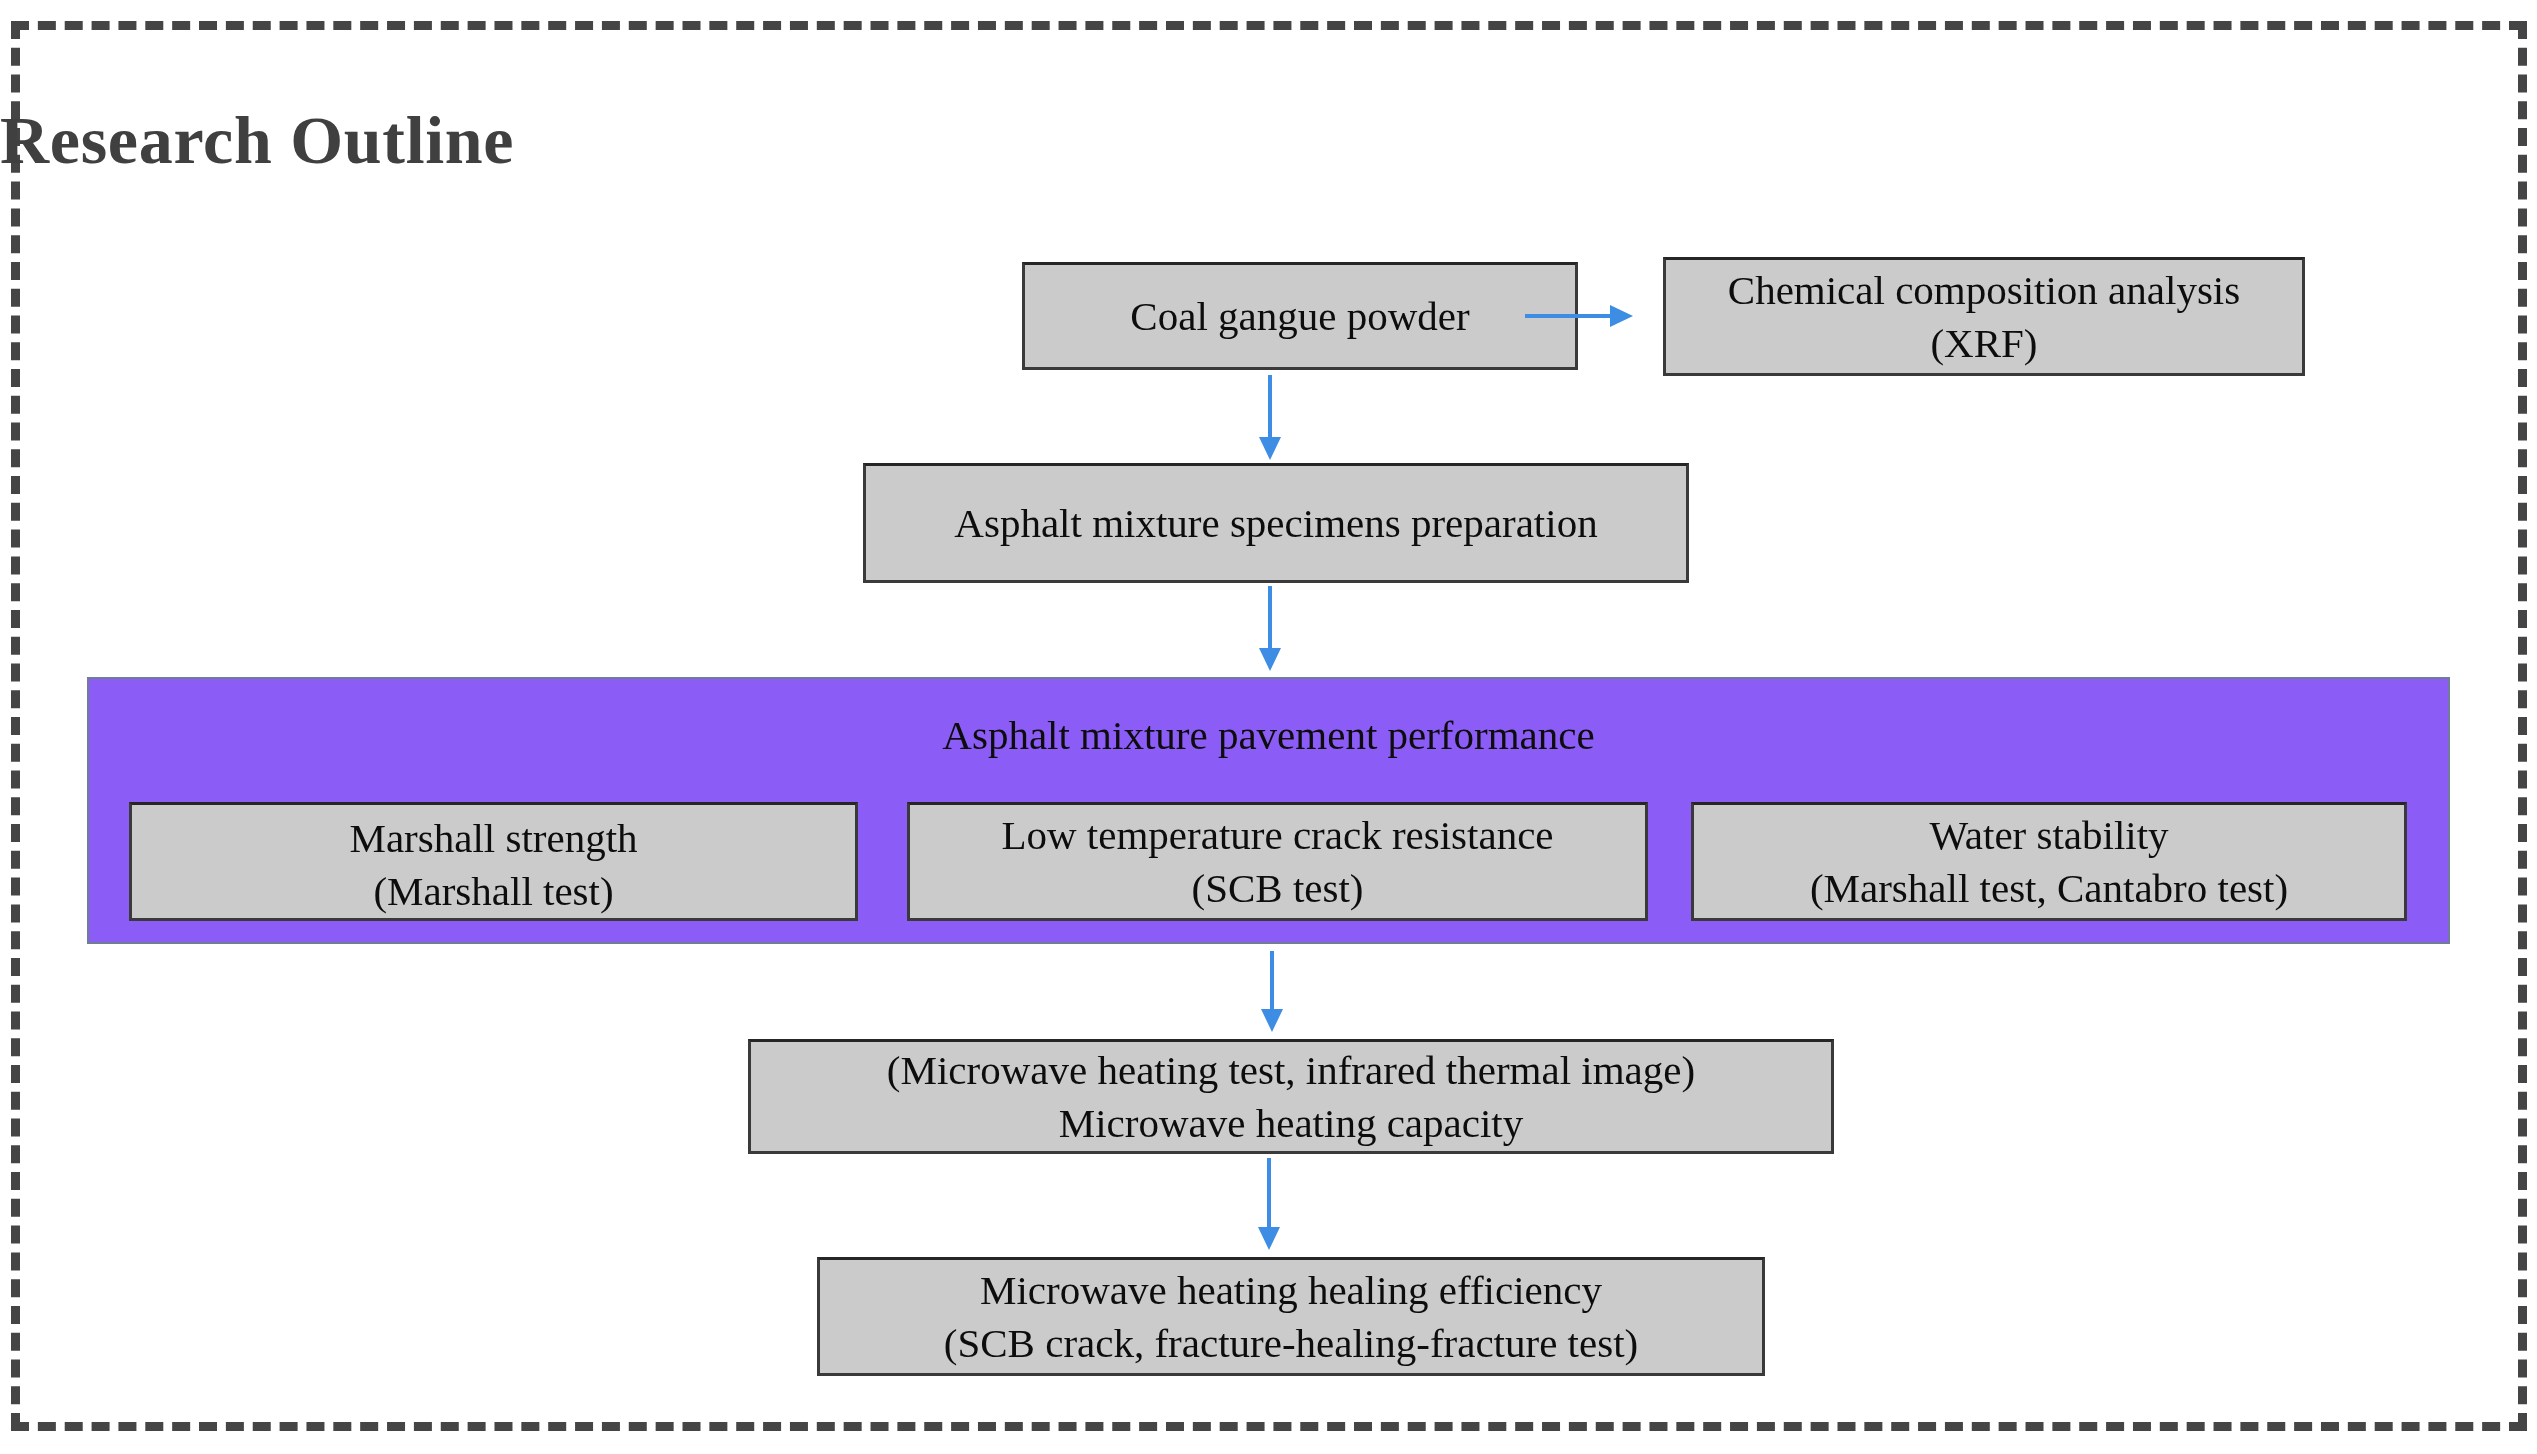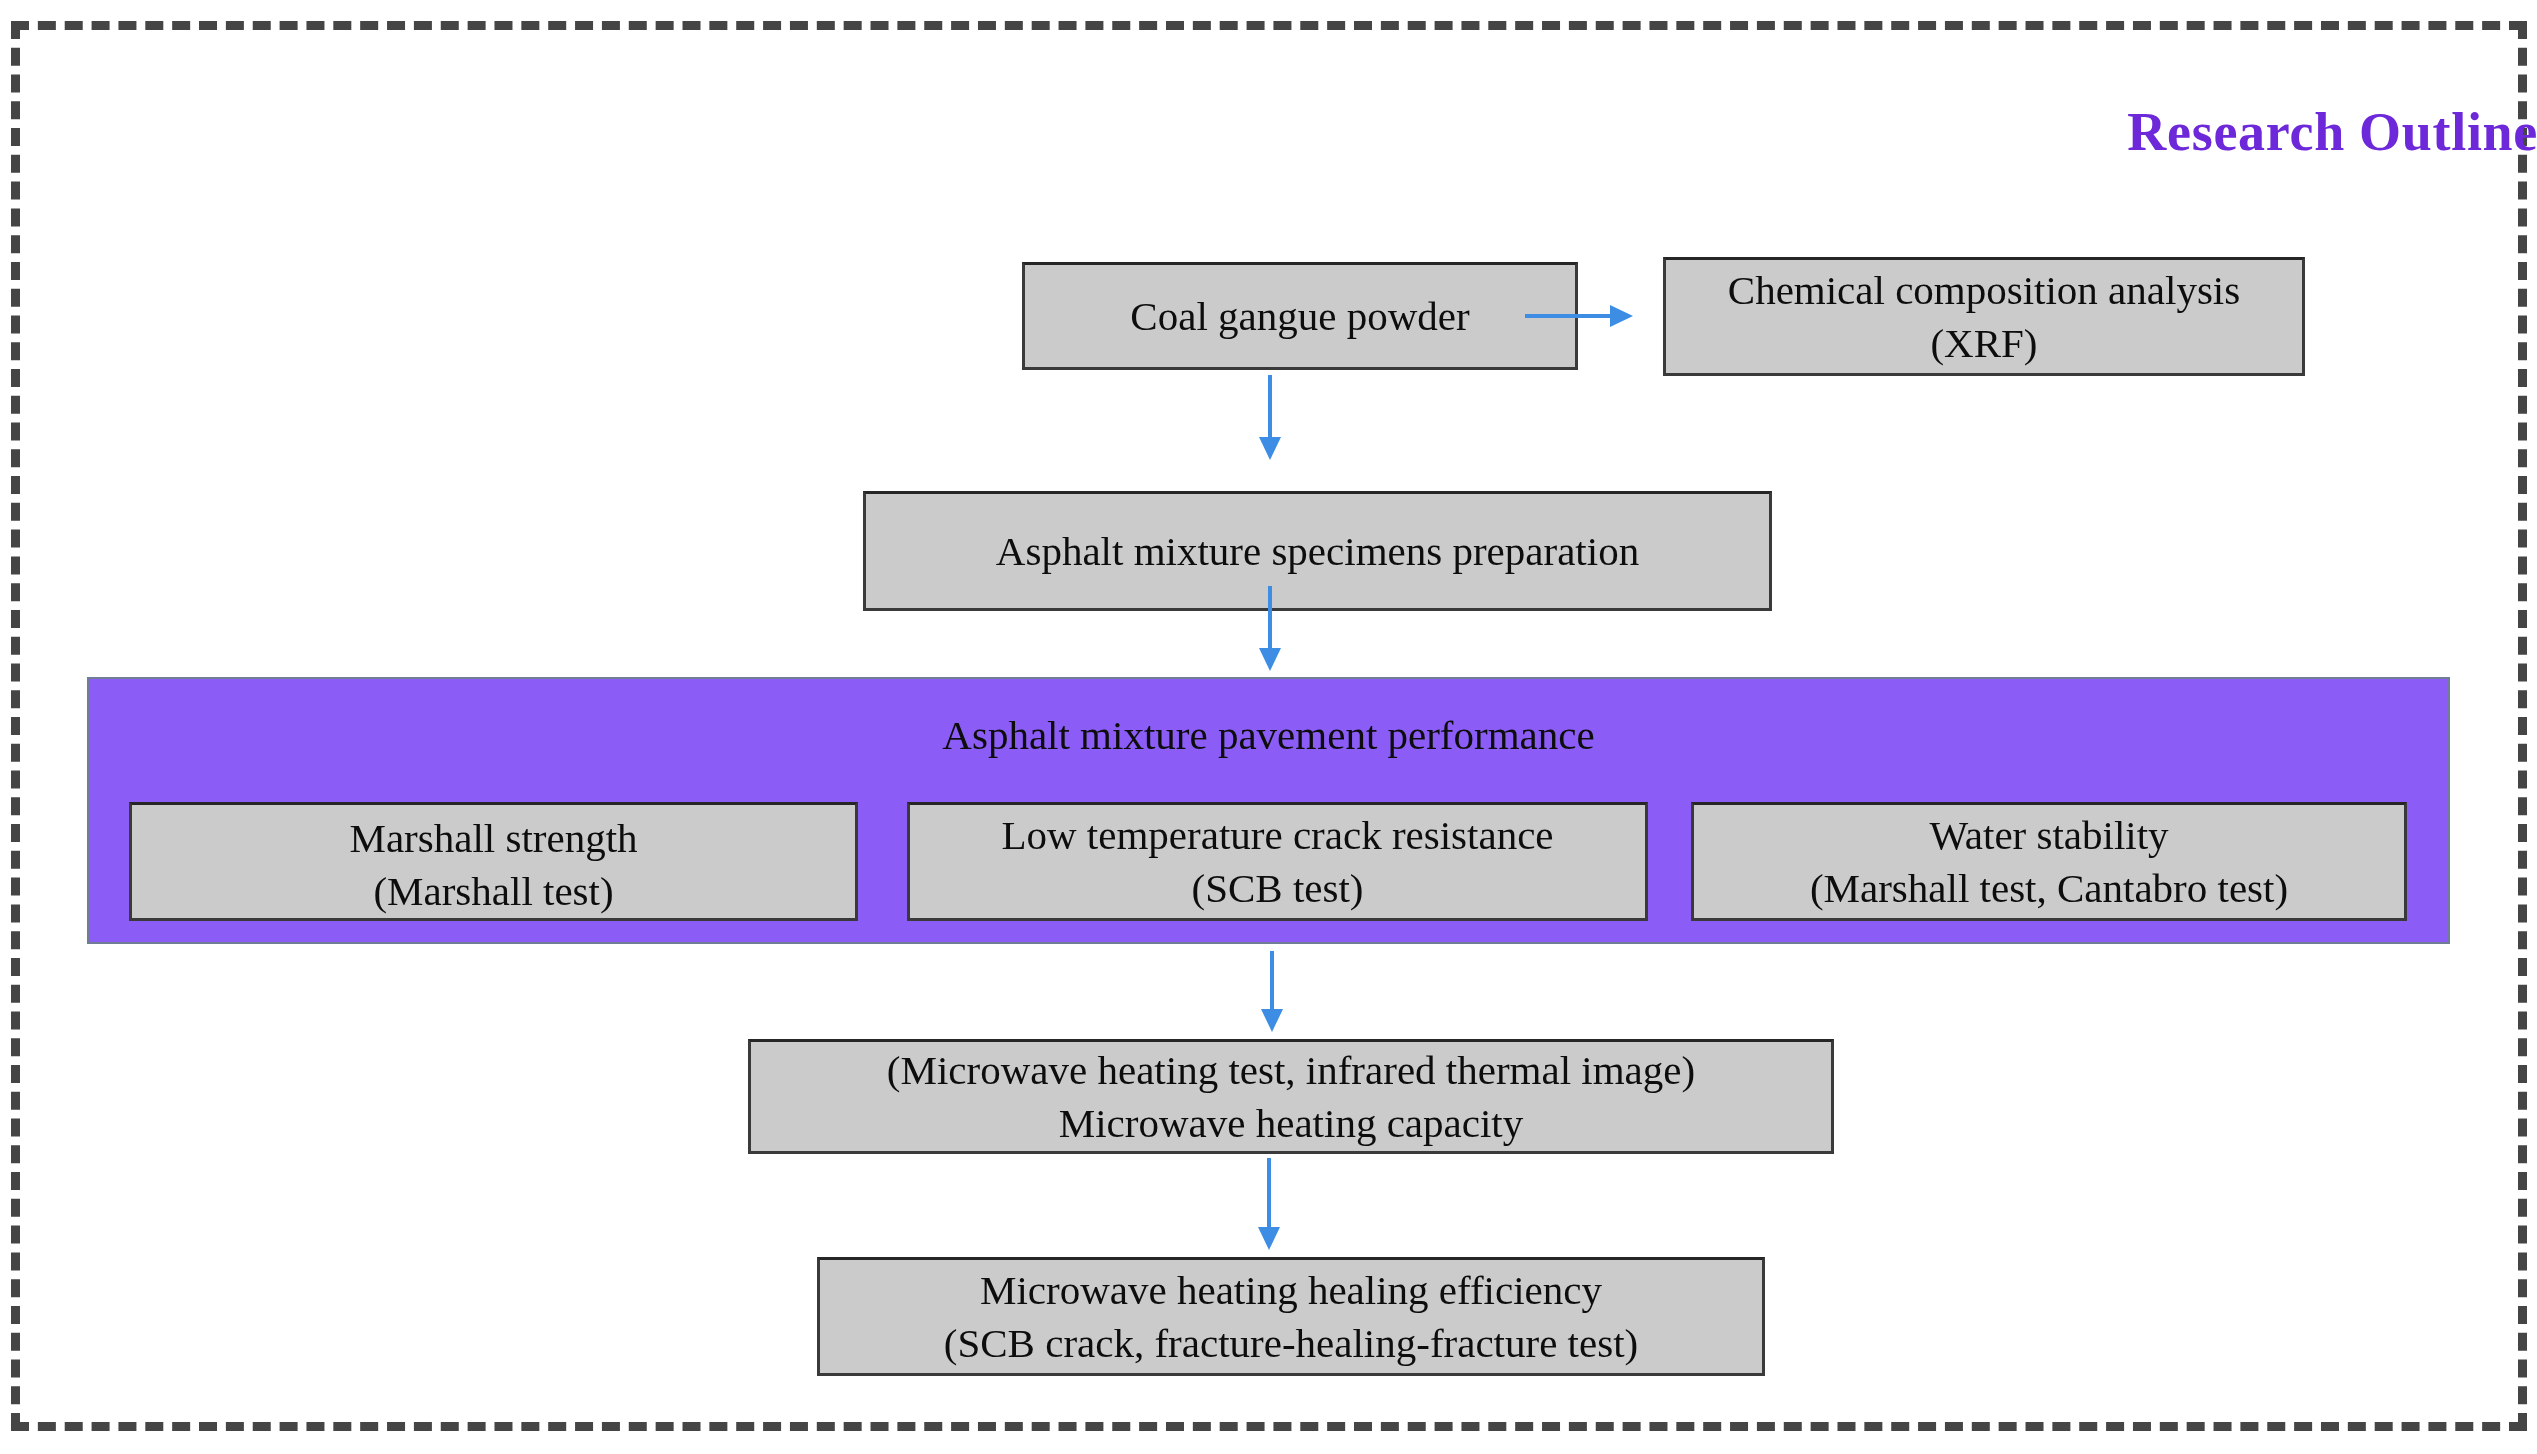--- a/index.html
+++ b/index.html
@@ -24,24 +24,24 @@
     height: 1410px;
     box-sizing: border-box;
     border: 9.5px dashed #454545;
   }
   
   .main-title {
     position: absolute;
     left: 0;
     right: 0;
     top: 101px;
-    text-align: right;
-    font-size: 54px;
+    text-align: left;
+    font-size: 68px;
     font-weight: bold;
-    color: #6d28d9;
+    color: #404040;
     letter-spacing: 0.7px;
   }
   
   .node {
     position: absolute;
     box-sizing: border-box;
     background: #cbcbcb;
     border: 3.7px solid #3a3a3a;
     border-top-color: #262626;
     display: flex;
@@ -69,21 +69,21 @@
     left: 0;
     right: 0;
     top: 32px;
     text-align: center;
     font-size: 41px;
     color: #0d0d0d;
   }
   
   .node-coal      { left: 1022px; top: 262px;  width: 556px;  height: 108px; }
   .node-xrf       { left: 1635px; top: 257px;  width: 642px;  height: 119px; margin-left: 28px; }
-  .node-prep      { left: 863px; top: 463px;  width: 909px; height: 120px; margin-top: 28px; }
+  .node-prep      { left: 863px; top: 463px;  width: 826px; height: 120px; }
   .node-marshall  { left: 40px;   top: 123px;  width: 729px;  height: 119px; justify-content: flex-end; }
   .node-lowtemp   { left: 818px; top: 123px;  width: 741px; height: 119px; }
   .node-water     { left: 1602px; top: 123px;  width: 716px;  height: 119px; }
   .node-capacity  { left: 748px; top: 1039px; width: 1086px; height: 115px; }
   .node-healing   { left: 817px; top: 1257px; width: 948px; height: 119px; }
   
   .arrow      { position: absolute; }
   .a-line-v   { position: absolute; width: 3.7px;  background: #3c8de3; }
   .a-line-h   { position: absolute; height: 3.7px; background: #3c8de3; }
   .a-head-down {

